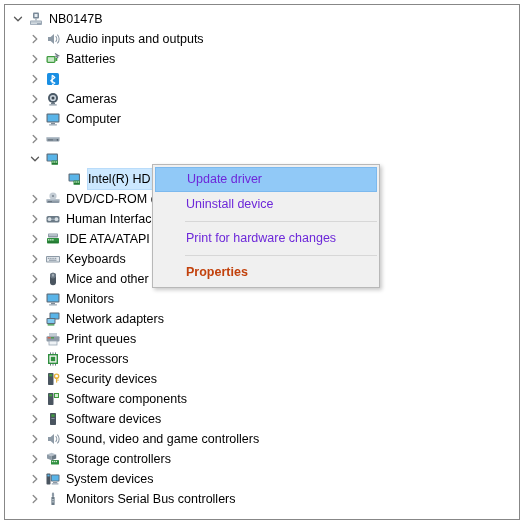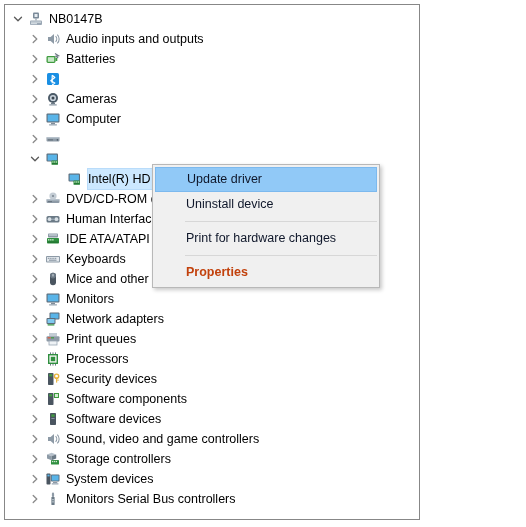--- a/index.html
+++ b/index.html
@@ -11,21 +11,21 @@
     width: 526px;
     height: 527px;
     font-family: "Liberation Sans", sans-serif;
     overflow: hidden;
   }
 
   #device-manager-window {
     position: absolute;
     left: 4px;
     top: 4px;
-    width: 416px;
+    width: 516px;
     height: 516px;
     background: #ffffff;
     border: 1px solid #878787;
     box-sizing: border-box;
     overflow: hidden;
   }
 
   #tree {
     position: absolute;
     left: 0;
@@ -96,21 +96,21 @@
     padding: 2px 0 2px 0;
     z-index: 50;
   }
 
   .menu-item {
     position: relative;
     height: 25px;
     line-height: 25px;
     padding-left: 33px;
     font-size: 12.5px;
-    color: #0f172a;
+    color: #6d28d9;
     white-space: nowrap;
   }
 
   .menu-item.highlight {
     background: #91c9f7;
     border: 1px solid #7cb9ee;
     box-sizing: border-box;
     margin: 0 2px;
     padding-left: 31px;
     line-height: 23px;

